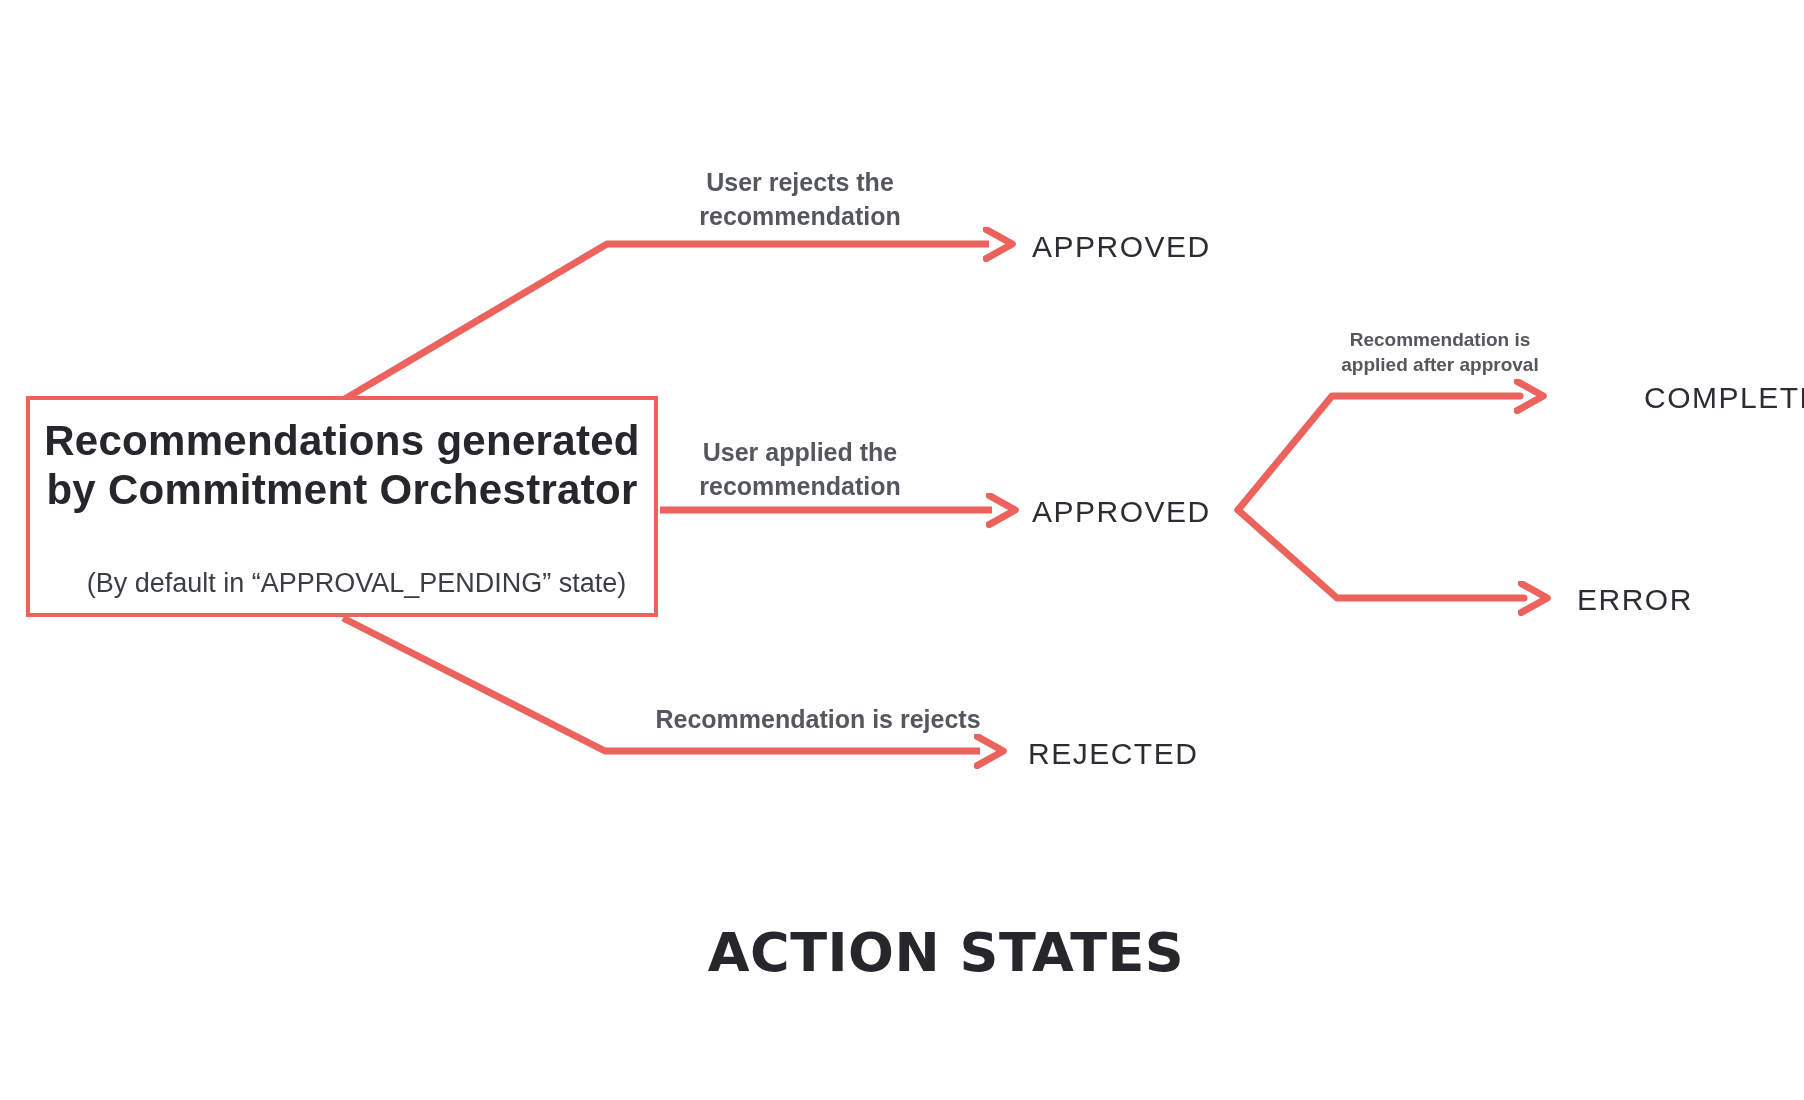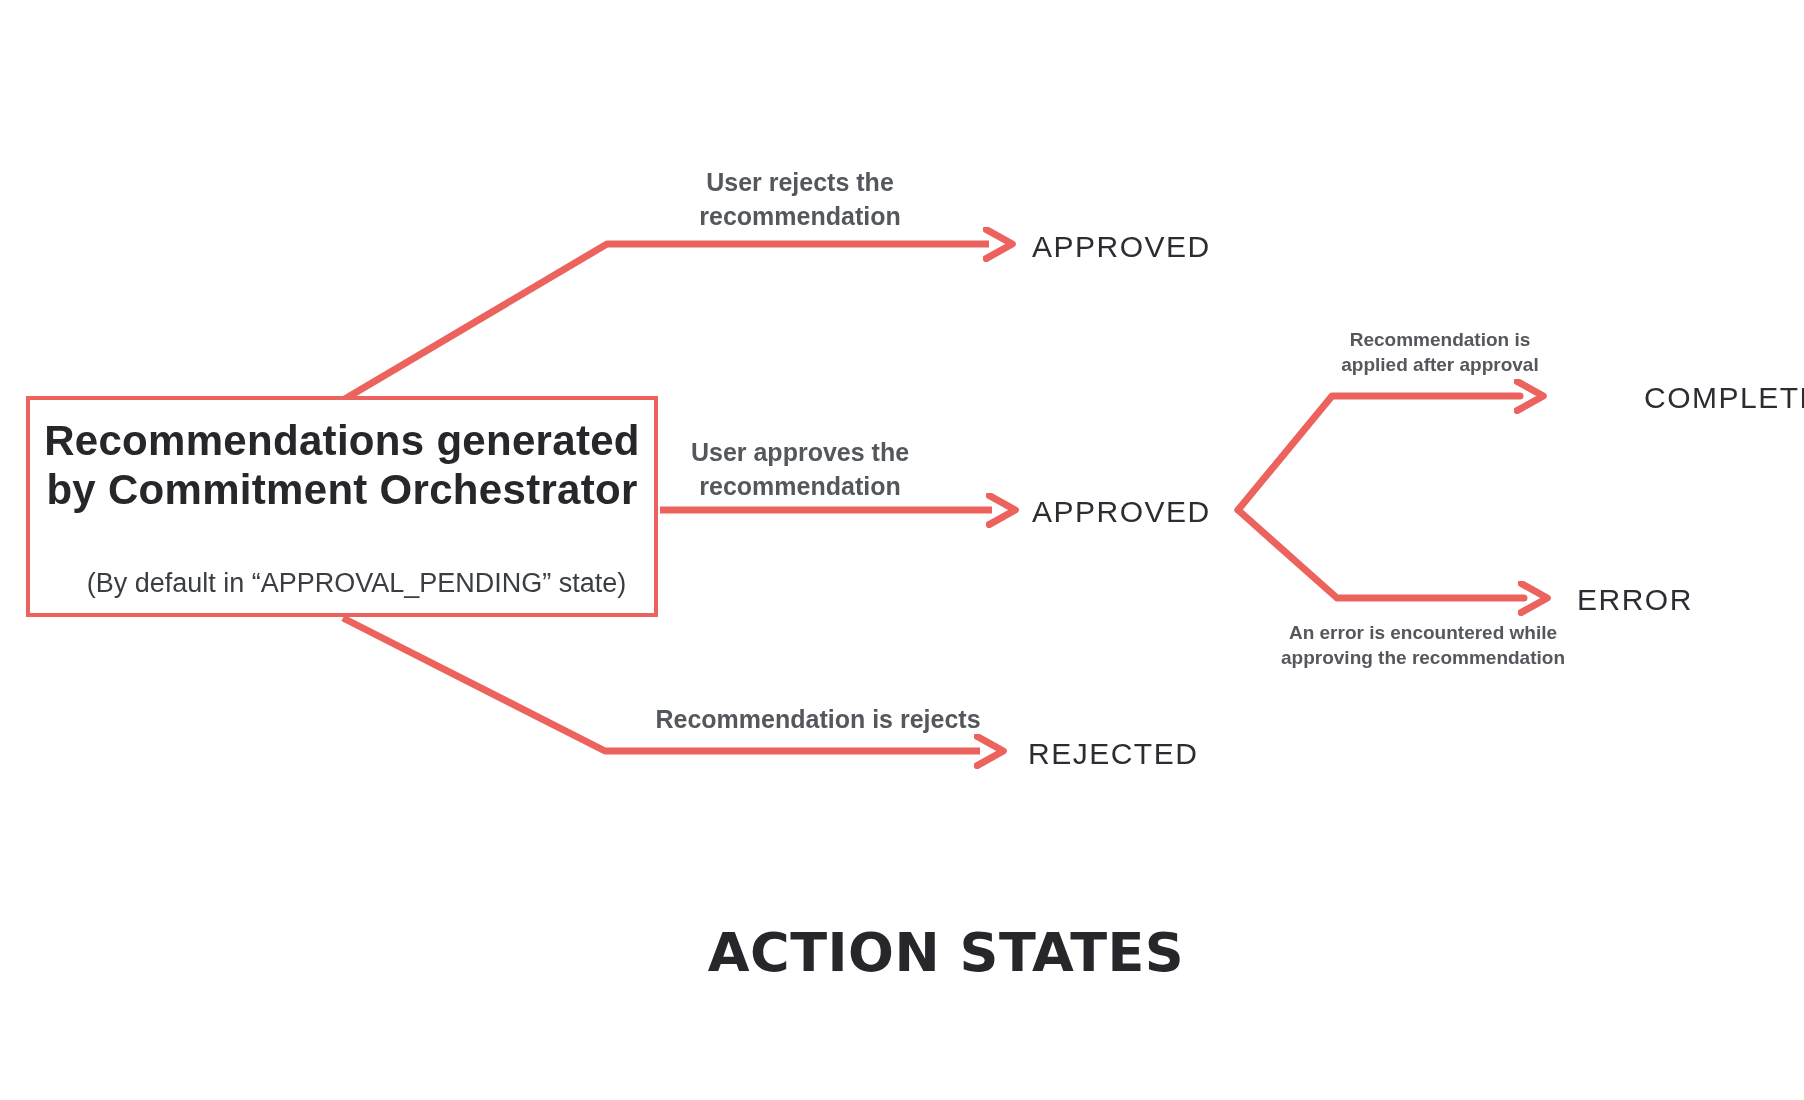--- a/index.html
+++ b/index.html
@@ -122,37 +122,33 @@
     </div>
     <div class="box-subtitle">(By default in “APPROVAL_PENDING” state)</div>
   </div>
 
   <div class="edge-label md" style="left:800px; top:199px;">
     <span>User rejects the</span>
     <span>recommendation</span>
   </div>
 
   <div class="edge-label md" style="left:800px; top:469px;">
-    <span>User approves the</span>
+    <span>User applied the</span>
     <span>recommendation</span>
   </div>
 
   <div class="edge-label md" style="left:818px; top:719px;">
     <span>Recommendation is rejects</span>
   </div>
 
   <div class="edge-label sm" style="left:1440px; top:352px;">
     <span>Recommendation is</span>
     <span>applied after approval</span>
   </div>
 
-  <div class="edge-label sm" style="left:1423px; top:645px;">
-    <span>An error is encountered while</span>
-    <span>approving the recommendation</span>
-  </div>
 
   <div class="state-label" style="left:1032px; top:247px;">APPROVED</div>
   <div class="state-label" style="left:1032px; top:512px;">APPROVED</div>
   <div class="state-label" style="left:1644px; top:398px;">COMPLETED</div>
   <div class="state-label" style="left:1577px; top:600px;">ERROR</div>
   <div class="state-label" style="left:1028px; top:754px;">REJECTED</div>
 
   <div class="diagram-title">ACTION STATES</div>
 
 </div>

